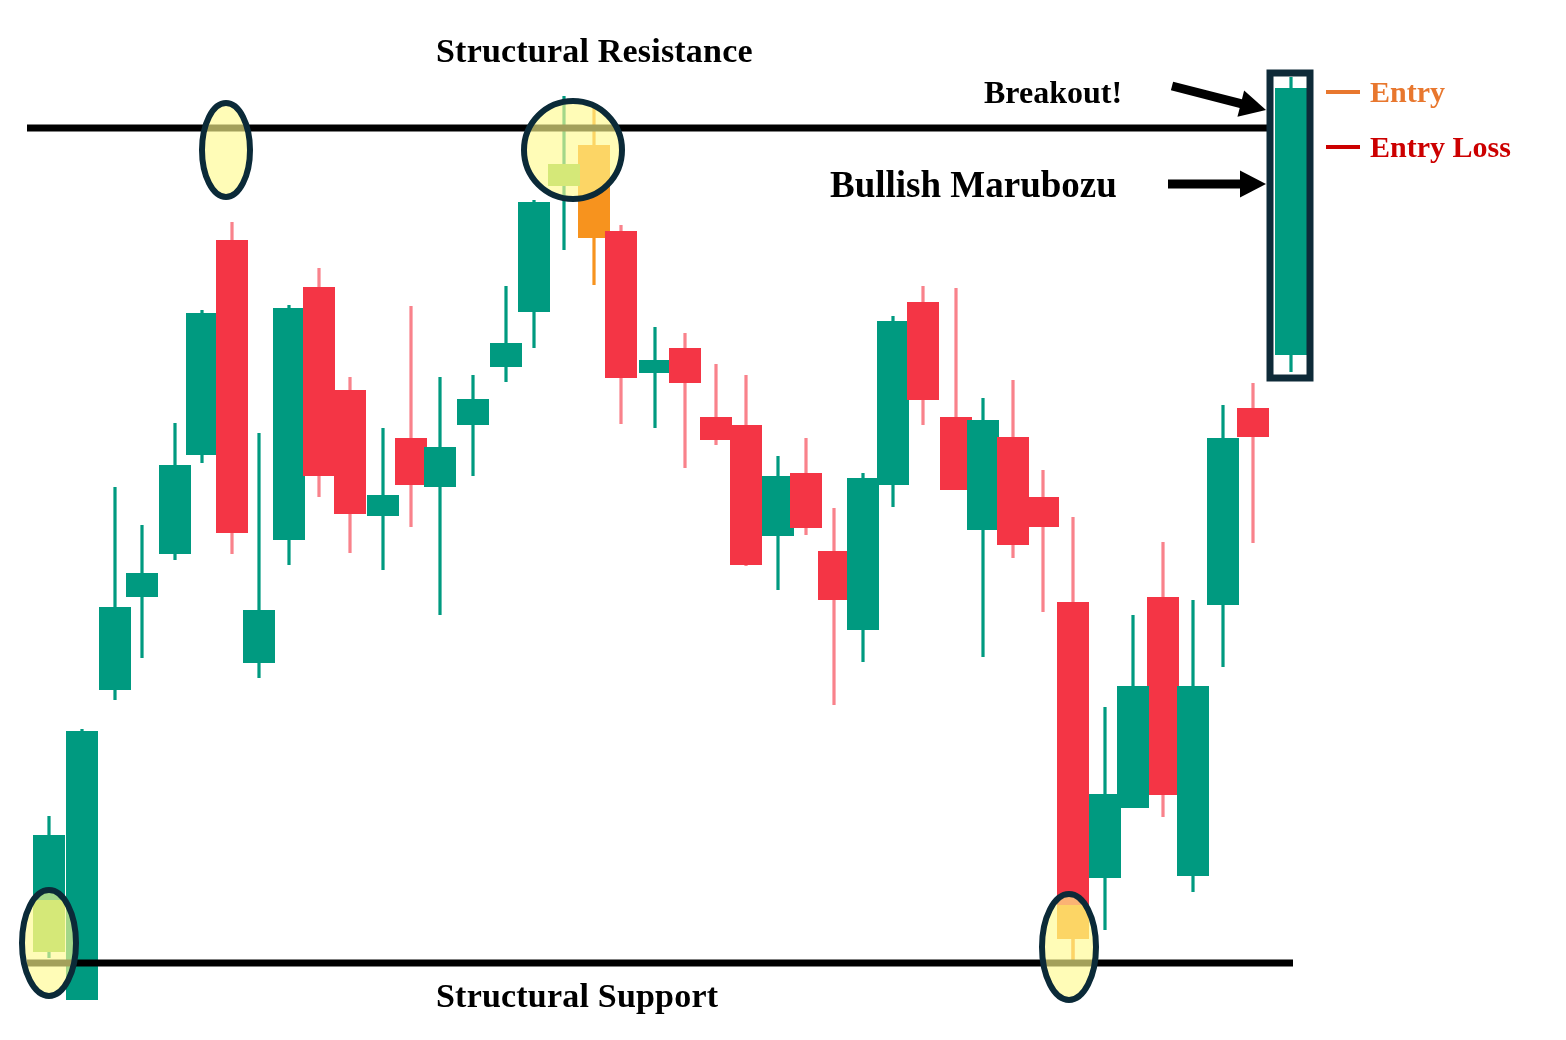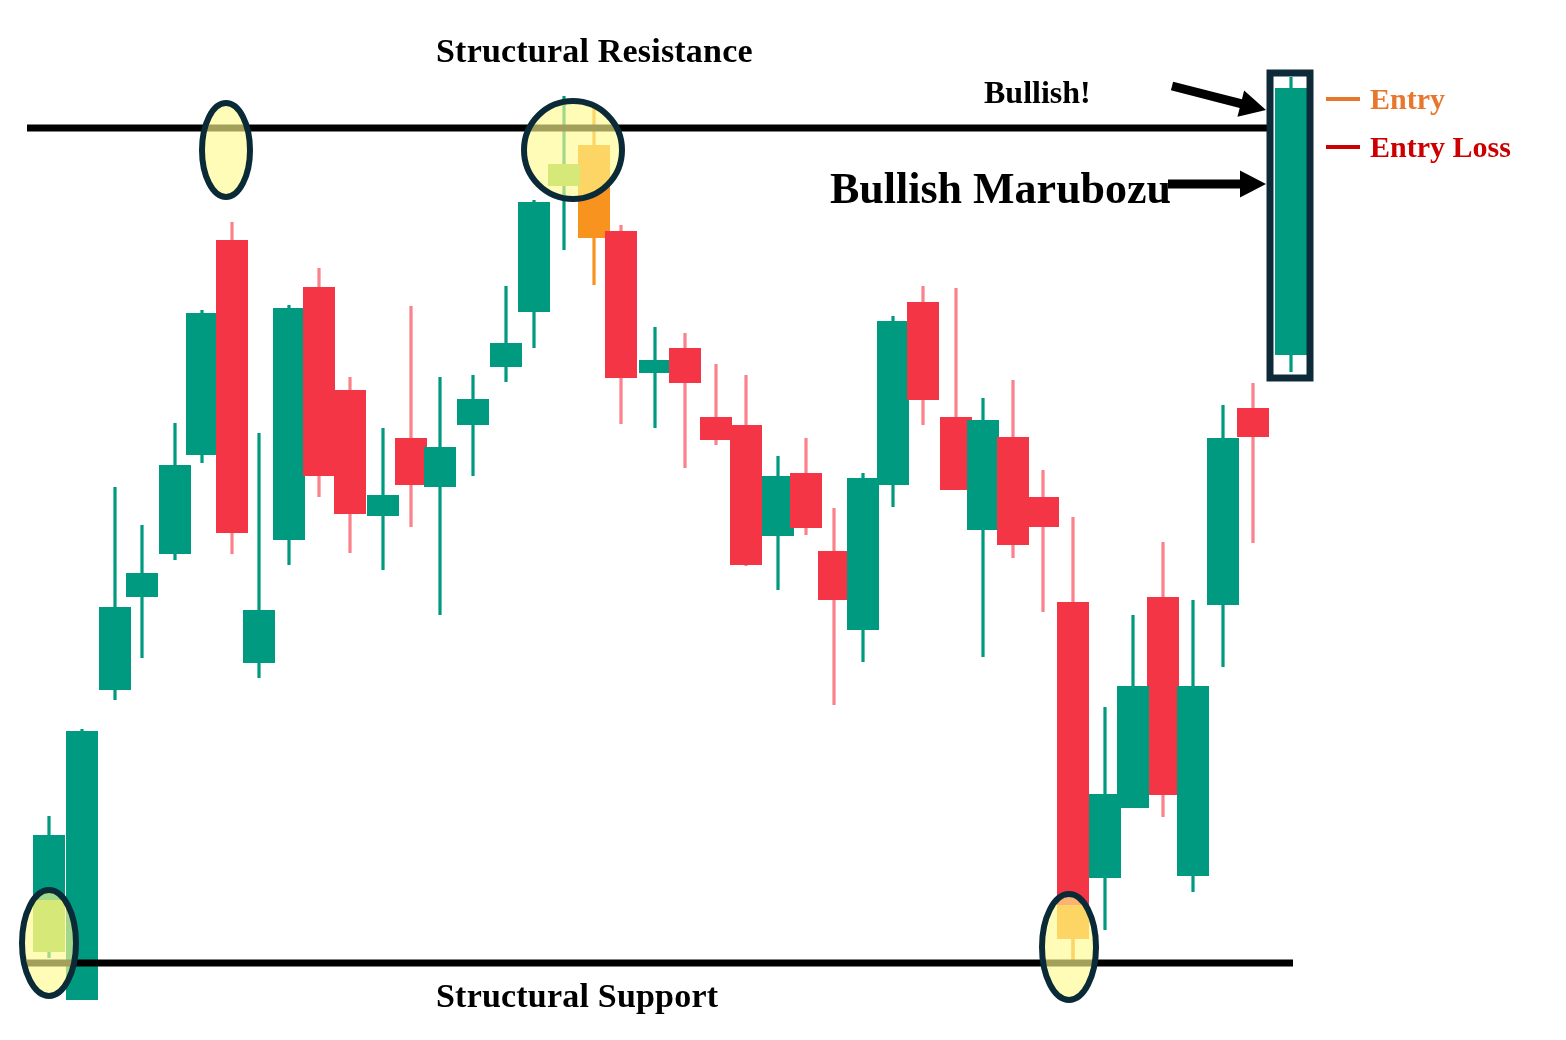--- a/index.html
+++ b/index.html
@@ -3,23 +3,23 @@
 <meta charset="utf-8">
 <style>
   html,body{margin:0;padding:0;background:#ffffff;}
   body{width:1566px;height:1040px;font-family:"Liberation Serif",serif;}
   #stage{position:relative;width:1566px;height:1040px;overflow:hidden;background:#fff;}
   svg.layer{position:absolute;left:0;top:0;width:1566px;height:1040px;display:block;}
   .anno{position:absolute;font-family:"Liberation Serif",serif;font-weight:bold;color:#000;white-space:nowrap;}
   #title-resistance{left:436px;top:32px;font-size:34px;letter-spacing:0.2px;}
   #title-support{left:436px;top:977px;font-size:34px;letter-spacing:0.2px;text-align:right;}
   #label-breakout{left:984px;top:74px;font-size:32px;}
-  #label-marubozu{left:830px;top:163px;font-size:44px;}
+  #label-marubozu{left:830px;top:163px;font-size:37px;}
   .legend-row{position:absolute;font-family:"Liberation Serif",serif;font-weight:bold;font-size:30px;white-space:nowrap;}
-  #legend-entry{left:1326px;top:82px;color:#E8772E;}
+  #legend-entry{left:1326px;top:75px;color:#E8772E;}
   #legend-stop{left:1326px;top:130px;color:#CC0000;}
   .legend-dash{display:inline-block;width:34px;height:4px;vertical-align:middle;margin-right:10px;margin-bottom:6px;}
   #legend-entry .legend-dash{background:#E8772E;}
   #legend-stop .legend-dash{background:#CC0000;}
 </style>
 </head>
 <body>
 
 <div id="stage">
 
@@ -219,21 +219,21 @@
     <g id="arrows-group">
         <line x1="1172" y1="86" x2="1242.745974945013" y2="104.06280211362032" stroke="#000000" stroke-width="9" stroke-linecap="butt"></line>
         <polygon points="1266,110 1237.46351804777,116.66780307073141 1244.1527609997577,90.46826817544594" fill="#000000"></polygon>
         <line x1="1168" y1="184" x2="1242" y2="184" stroke="#000000" stroke-width="9" stroke-linecap="butt"></line>
         <polygon points="1266,184 1240,197.52 1240,170.48" fill="#000000"></polygon>
       </g>
   </svg>
 
   <div class="anno" id="title-resistance">Structural Resistance</div>
   <div class="anno" id="title-support">Structural Support</div>
-  <div class="anno" id="label-breakout">Bullish!</div>
+  <div class="anno" id="label-breakout">Breakout!</div>
   <div class="anno" id="label-marubozu">Bullish Marubozu</div>
 
   <div class="legend-row" id="legend-entry">
     <span class="legend-dash"></span><span>Entry</span>
   </div>
   <div class="legend-row" id="legend-stop">
     <span class="legend-dash"></span><span>Entry Loss</span>
   </div>
 
 </div>

